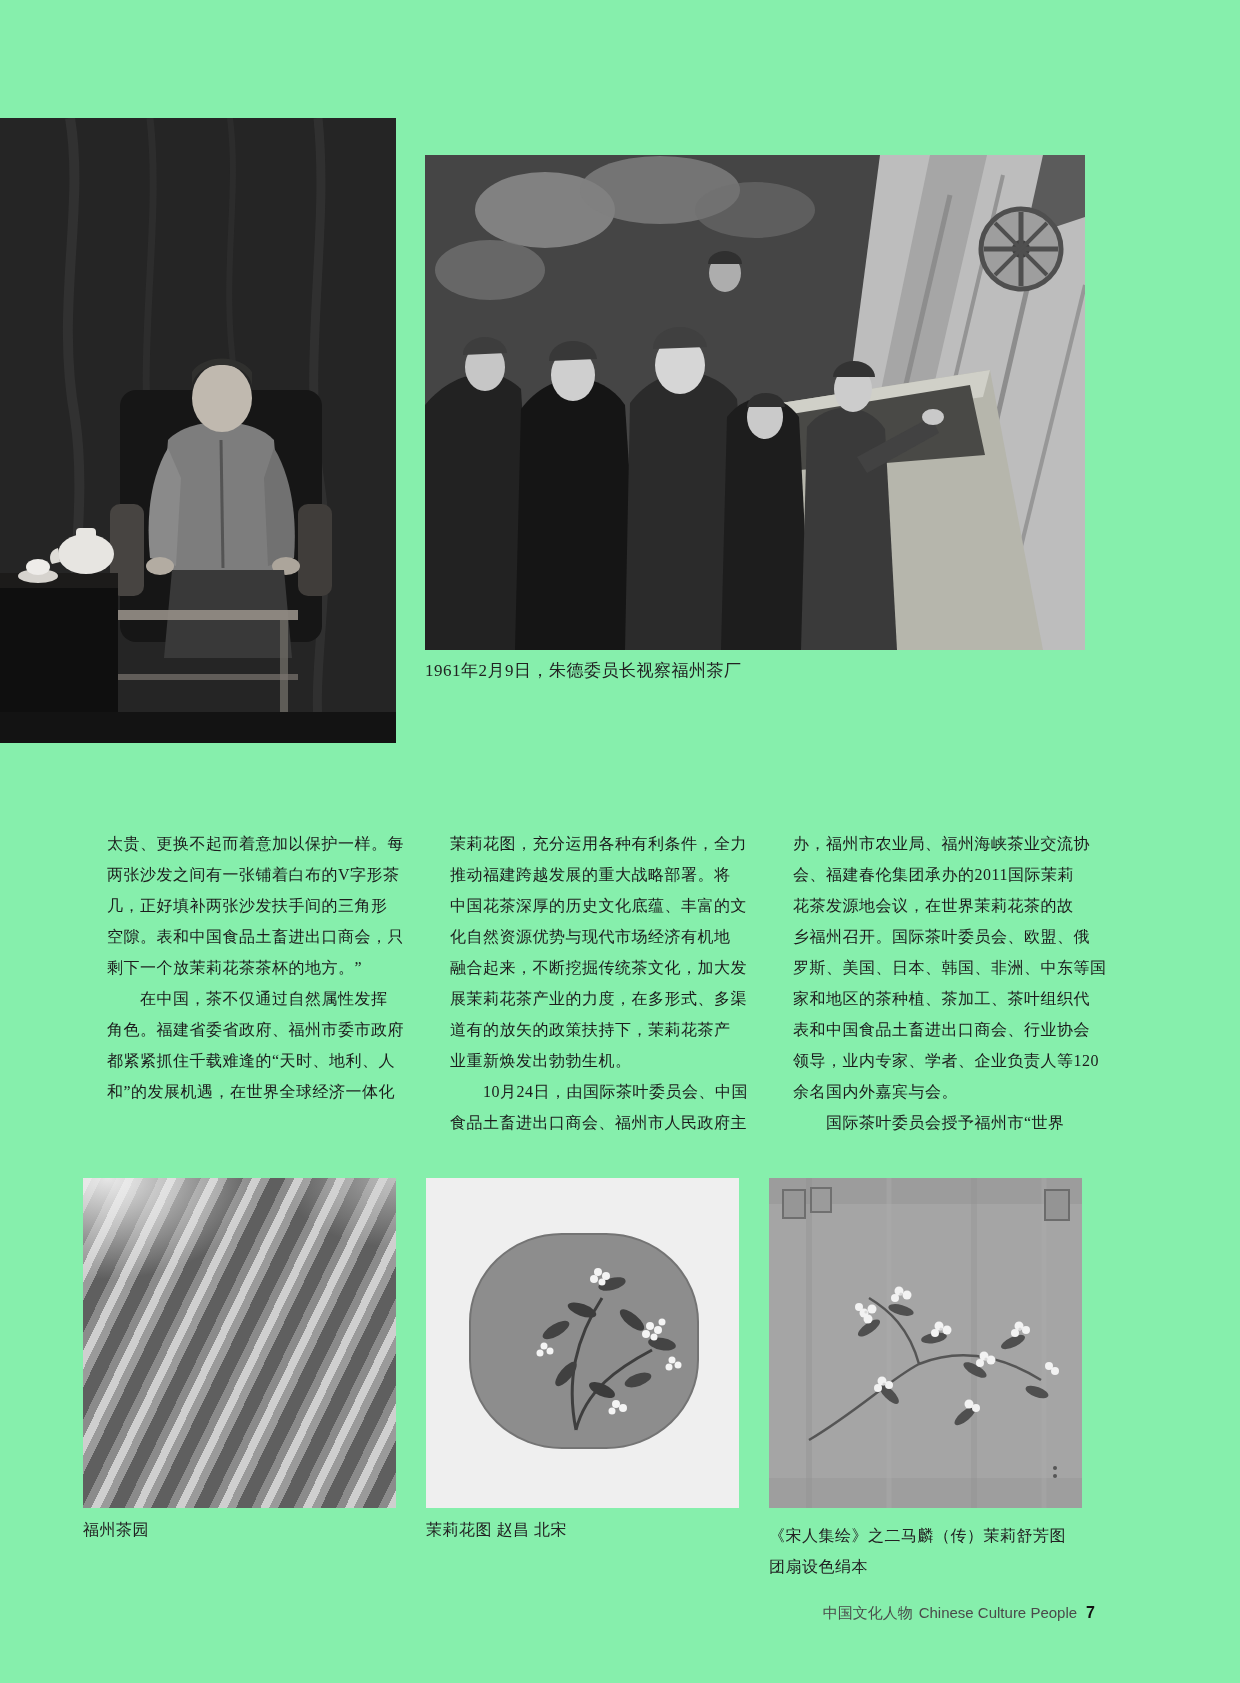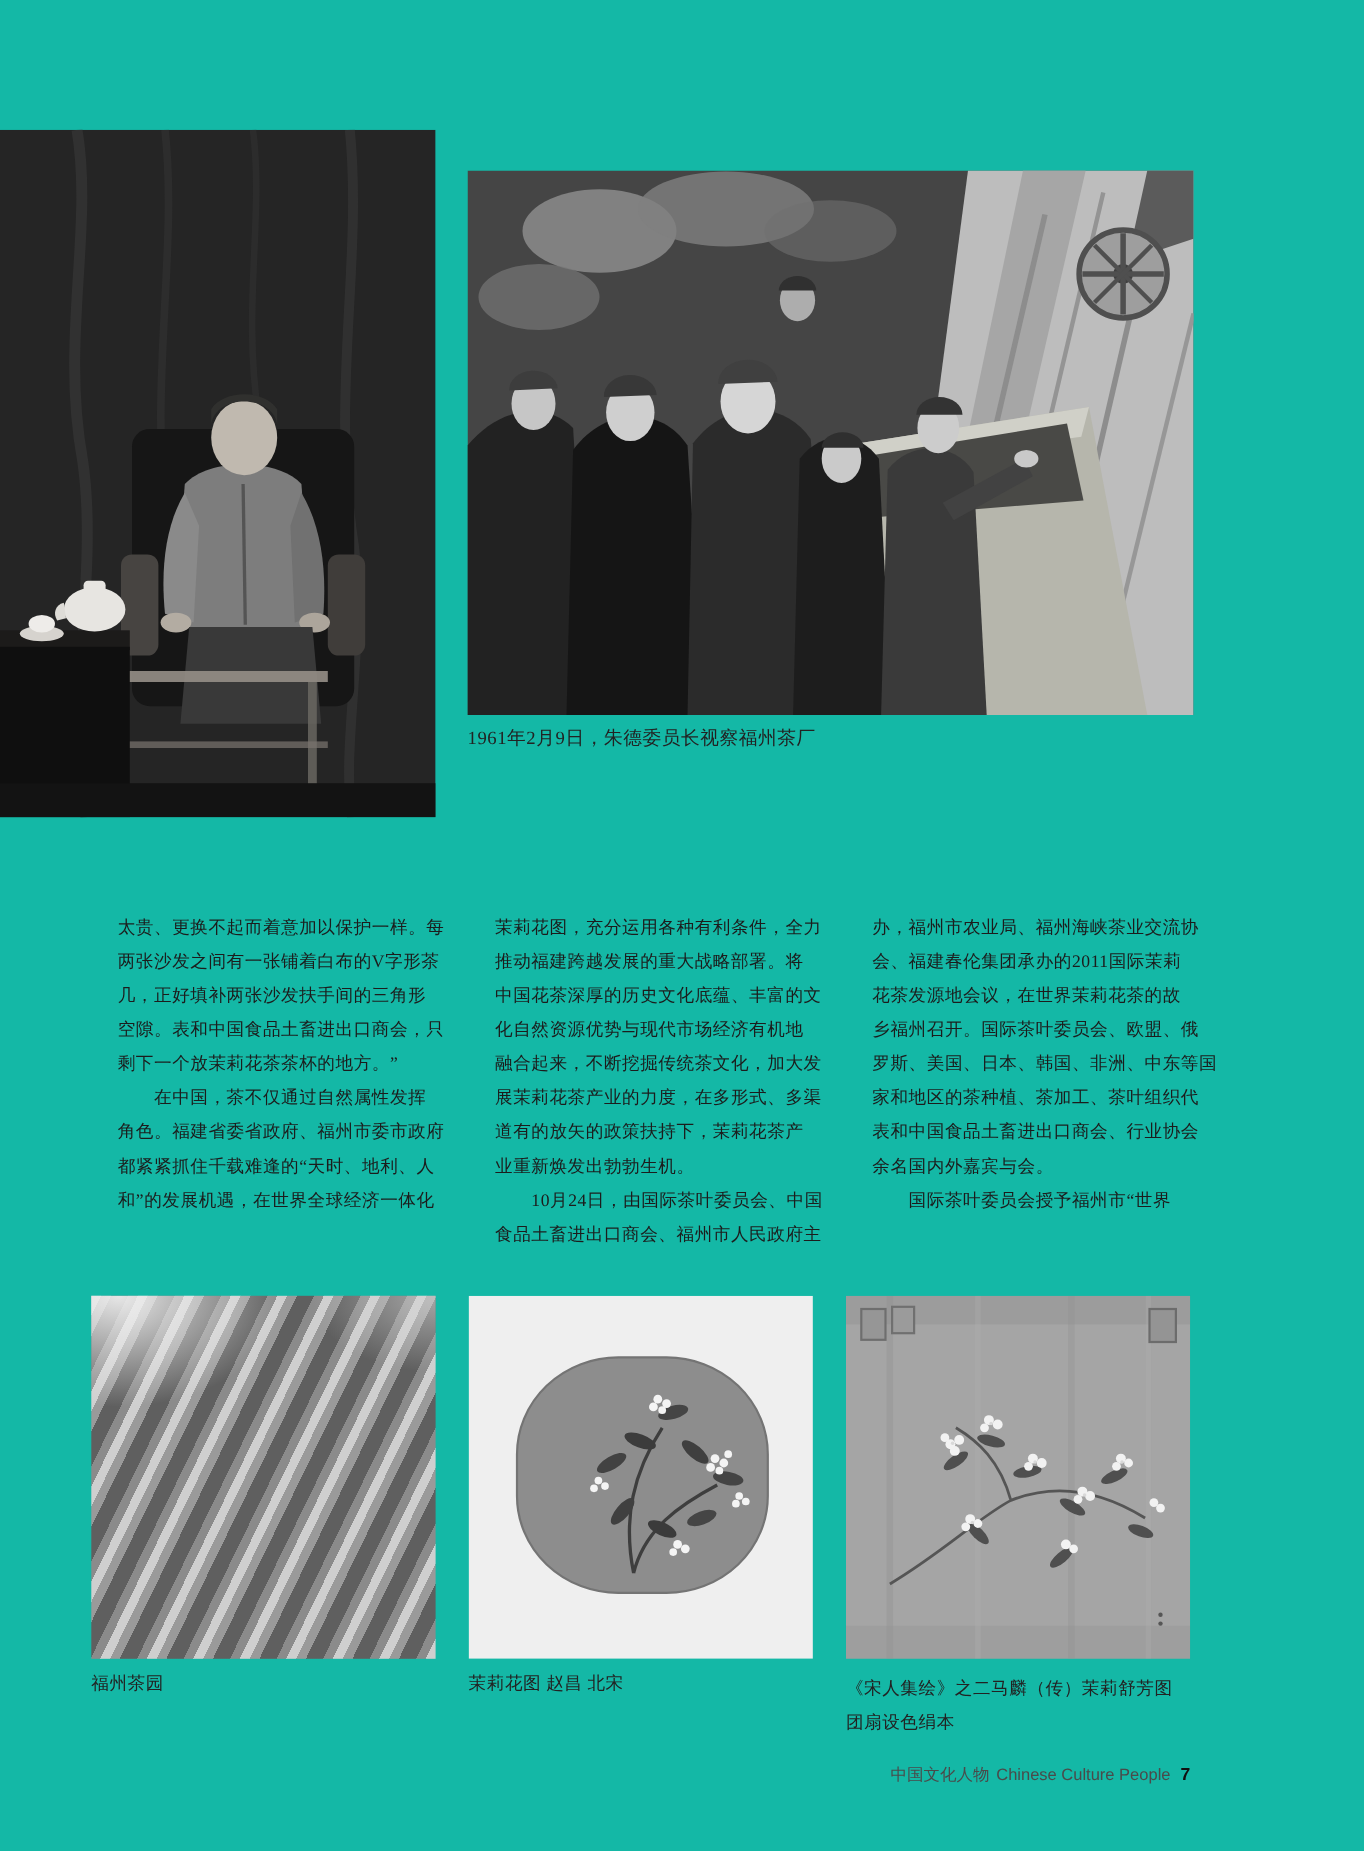--- a/index.html
+++ b/index.html
@@ -1,17 +1,17 @@
 <!DOCTYPE html>
 <html><head>
 <meta charset="utf-8">
 <style>
   html,body{margin:0;padding:0;background:#ffffff;}
   .page{
-    position:relative;width:1240px;height:1683px;background:#14b8a6;overflow:hidden;
+    position:relative;width:1240px;height:1683px;background:#86efac;overflow:hidden;
     font-family:"Liberation Serif","DejaVu Serif",serif;color:#1c1c1c;
   }
   figure{margin:0;padding:0;}
   .photo svg,.bphoto svg{display:block;width:100%;height:100%;}
 
   
   .photo-left{position:absolute;left:0;top:118px;width:396px;height:625px;}
   .photo-right{position:absolute;left:425px;top:155px;width:660px;height:495px;}
   .caption-top{position:absolute;left:425px;top:659px;font-size:17px;letter-spacing:.5px;color:#222;}
 
@@ -31,21 +31,21 @@
   .bp2{left:426px;}
   .bp3{left:769px;}
 
   .caption-b{position:absolute;top:1520px;font-size:16px;letter-spacing:.5px;color:#222;}
   .cap1{left:83px;}
   .cap2{left:426px;}
   .cap3{left:769px;width:320px;line-height:31px;}
 
   
   .footer{position:absolute;top:1604px;left:0;width:1082px;text-align:right;
-    font-family:"Liberation Sans","DejaVu Sans",sans-serif;font-size:15px;color:#4a4a4a;}
+    font-family:"Liberation Sans","DejaVu Sans",sans-serif;font-size:15px;color:#4a4a4a;padding-left:13px;}
   .footer .pgnum{font-weight:bold;color:#111;font-size:16px;margin-left:9px;}
   .footer .en{margin-left:6px;}
 </style>
 </head>
 <body>
 
 <div class="page">
 
   <figure class="photo photo-left">
     <svg viewBox="0 0 396 625" preserveAspectRatio="none">
@@ -154,20 +154,21 @@
       <p class="ln">食品土畜进出口商会、福州市人民政府主</p>
     </div>
     <div class="col">
       <p class="ln">办，福州市农业局、福州海峡茶业交流协</p>
       <p class="ln">会、福建春伦集团承办的2011国际茉莉</p>
       <p class="ln">花茶发源地会议，在世界茉莉花茶的故</p>
       <p class="ln">乡福州召开。国际茶叶委员会、欧盟、俄</p>
       <p class="ln">罗斯、美国、日本、韩国、非洲、中东等国</p>
       <p class="ln">家和地区的茶种植、茶加工、茶叶组织代</p>
       <p class="ln">表和中国食品土畜进出口商会、行业协会</p>
+      <p class="ln">领导，业内专家、学者、企业负责人等120</p>
       <p class="ln">余名国内外嘉宾与会。</p>
       <p class="ln">　　国际茶叶委员会授予福州市“世界</p>
     </div>
   </section>
 
   <figure class="bphoto bp1"></figure>
 
   <figure class="bphoto bp2">
     <svg viewBox="0 0 313 330" preserveAspectRatio="none">
       <rect width="313" height="330" fill="#efefef"></rect>

